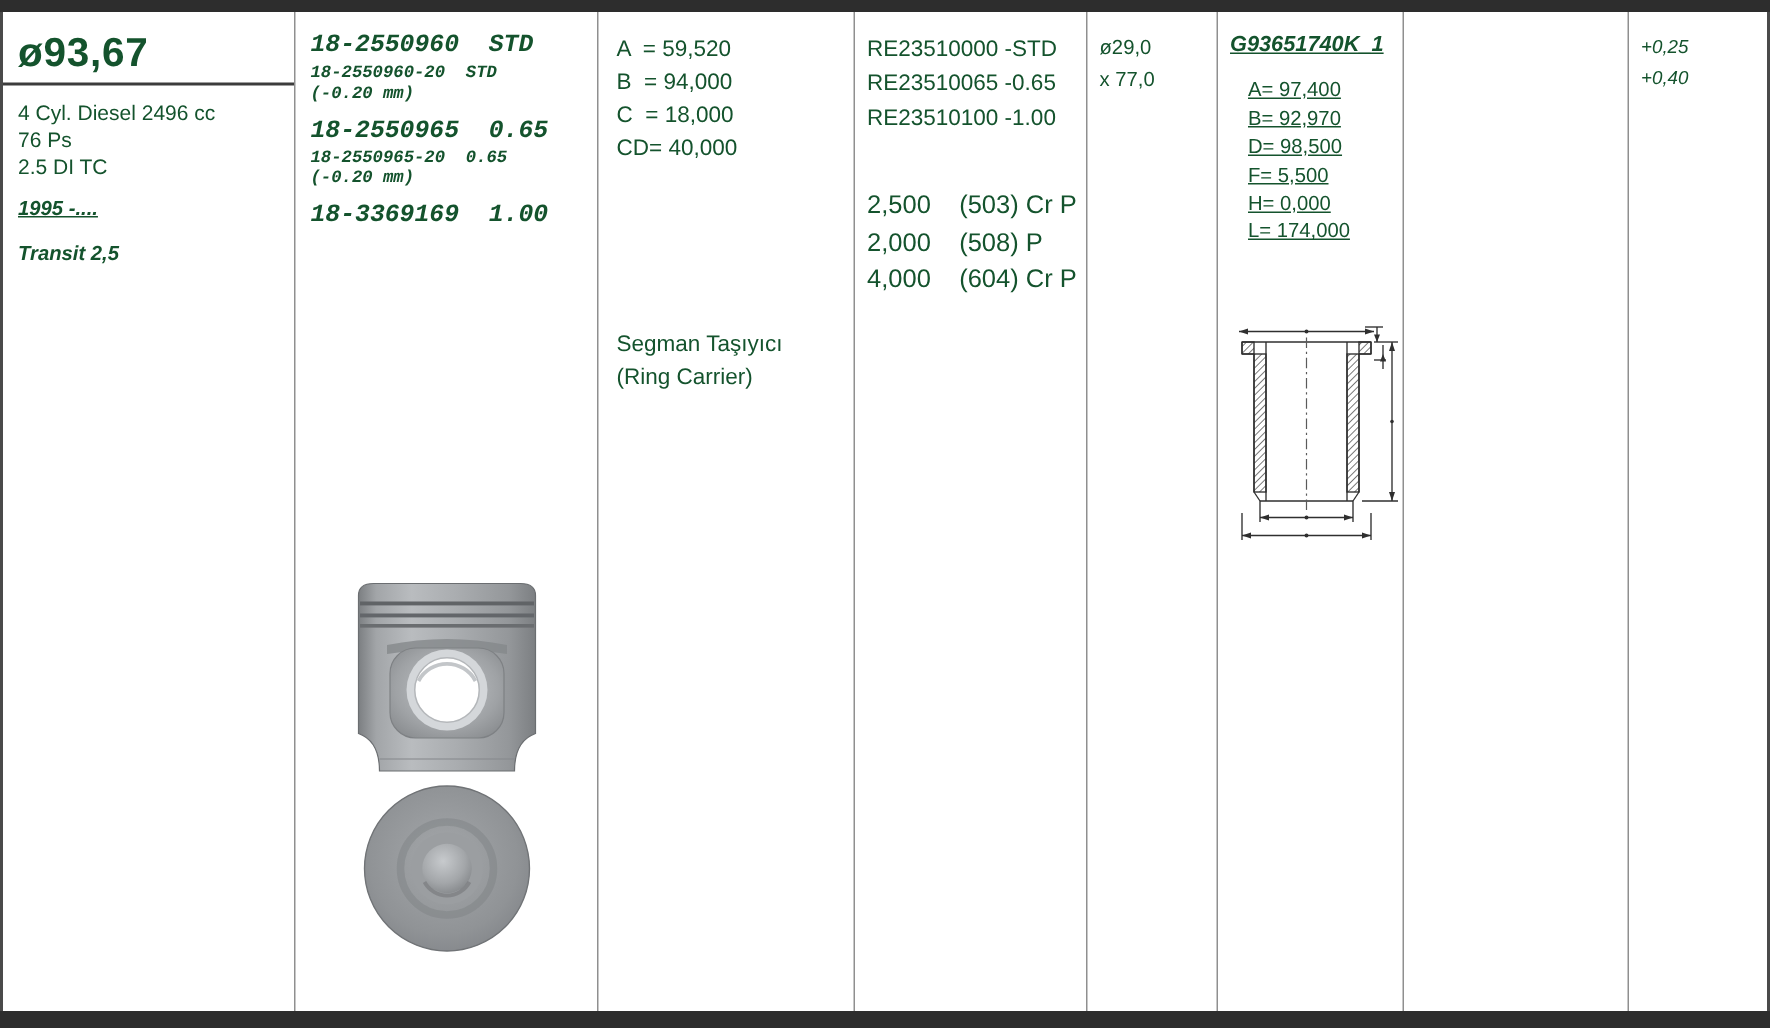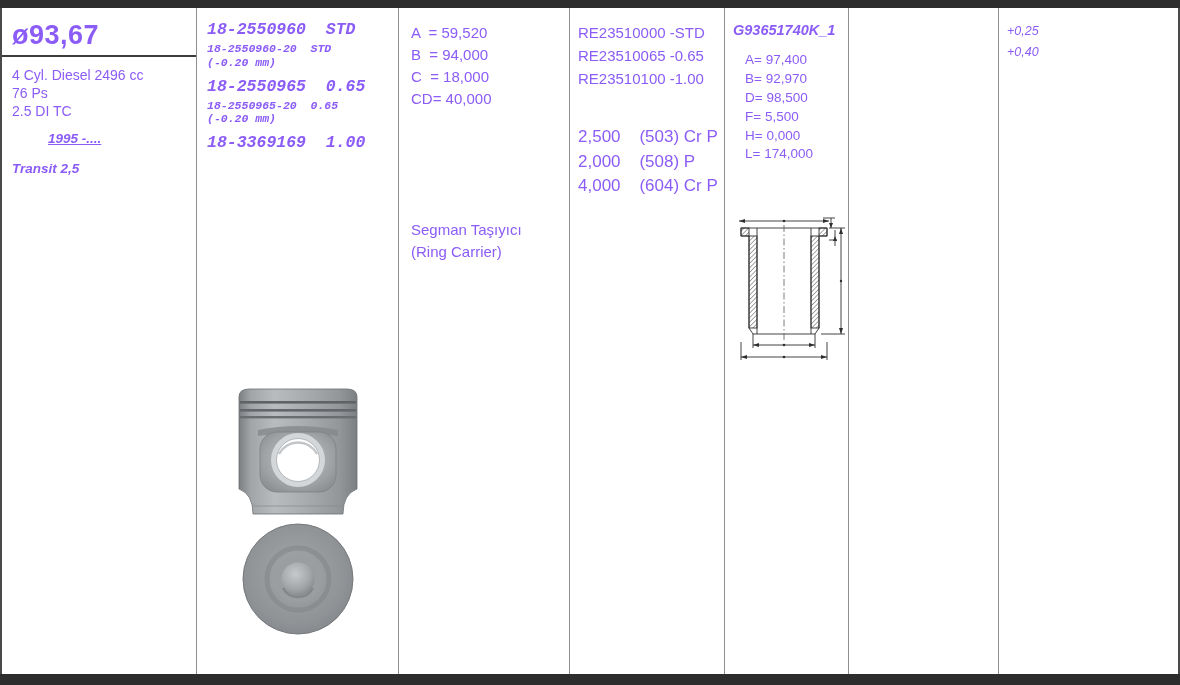--- a/index.html
+++ b/index.html
@@ -2,54 +2,54 @@
 <html><head>
 <meta charset="utf-8">
 <style>
   html,body { margin:0; padding:0; background:#ffffff; }
   * { box-sizing:border-box; }
   .page {
     position:relative;
     width:1180px; height:685px;
     background:#ffffff;
     font-family:"Liberation Sans", sans-serif;
-    color:#8b5cf6;
+    color:#14532d;
     display:flex; flex-direction:column;
     overflow:hidden;
     justify-content:space-between;
   }
   .bar { height:8px; background:#2d2d2d; flex:0 0 auto; }
   .bar.bottom { height:11px; }
   .body {
     flex:1 1 auto;
     display:flex;
     border-left:2px solid #4a4a4a;
     border-right:2px solid #4a4a4a;
     overflow:hidden;
   }
   .col { position:relative; border-right:1px solid #8f8f8f; height:100%; }
   .col:last-child { border-right:none; }
   .c1 { width:195px; }
   .c2 { width:202px;font-family:Liberation Mono, monospace; }
   .c3 { width:171px; }
   .c4 { width:155px; }
   .c5 { width:87px; }
-  .c6 { width:124px; }
+  .c6 { width:124px;text-decoration:underline; }
   .c7 { width:150px; }
   .c8 { flex:1; }
 
   
   .bore-head {
     padding:12px 10px 4px 10px;
     font-size:27px; font-weight:bold; letter-spacing:0.5px;
     border-bottom:2px solid #3c3c3c;
   }
   .specs { padding:9px 10px 0 10px; font-size:14px; line-height:1.3; }
   .spec-line { white-space:pre; }
-  .years { margin-top:9px; font-style:italic; font-weight:600; text-decoration:underline; font-size:13.5px;margin-left:36px; }
+  .years { margin-top:9px; font-style:italic; font-weight:600; text-decoration:underline; font-size:13.5px; }
   .model { margin-top:13px; font-style:italic; font-weight:600; font-size:13.5px; }
 
   
   .pnums { padding:12px 0 0 10px; }
   .pn-main { font-style:italic; font-weight:600; font-size:16.5px; white-space:pre; margin-bottom:3px; }
   .pn-sub  { font-style:italic; font-weight:600; font-size:11.5px; line-height:1.2; white-space:pre; }
   .pn-gap { height:7px; }
   .piston-wrap { position:absolute; top:378px; left:50%; transform:translateX(-50%); }
 
   
@@ -177,20 +177,26 @@
         <div class="ref-line">RE23510065 -0.65</div>
         <div class="ref-line">RE23510100 -1.00</div>
         <div class="ring-rows">
           <div class="ring-line">2,500    (503) Cr P</div>
           <div class="ring-line">2,000    (508) P</div>
           <div class="ring-line">4,000    (604) Cr P</div>
         </div>
       </div>
     </div>
 
+    <div class="col c5">
+      <div class="pin">
+        <div class="pin-line">ø29,0</div>
+        <div class="pin-line">x 77,0</div>
+      </div>
+    </div>
 
     <div class="col c6">
       <div class="liner">
         <div class="liner-code">G93651740K_1</div>
         <div class="liner-dims">
           <div class="liner-dim-line">A= 97,400</div>
           <div class="liner-dim-line">B= 92,970</div>
           <div class="liner-dim-line">D= 98,500</div>
           <div class="liner-dim-line">F= 5,500</div>
           <div class="liner-dim-line">H= 0,000</div>

